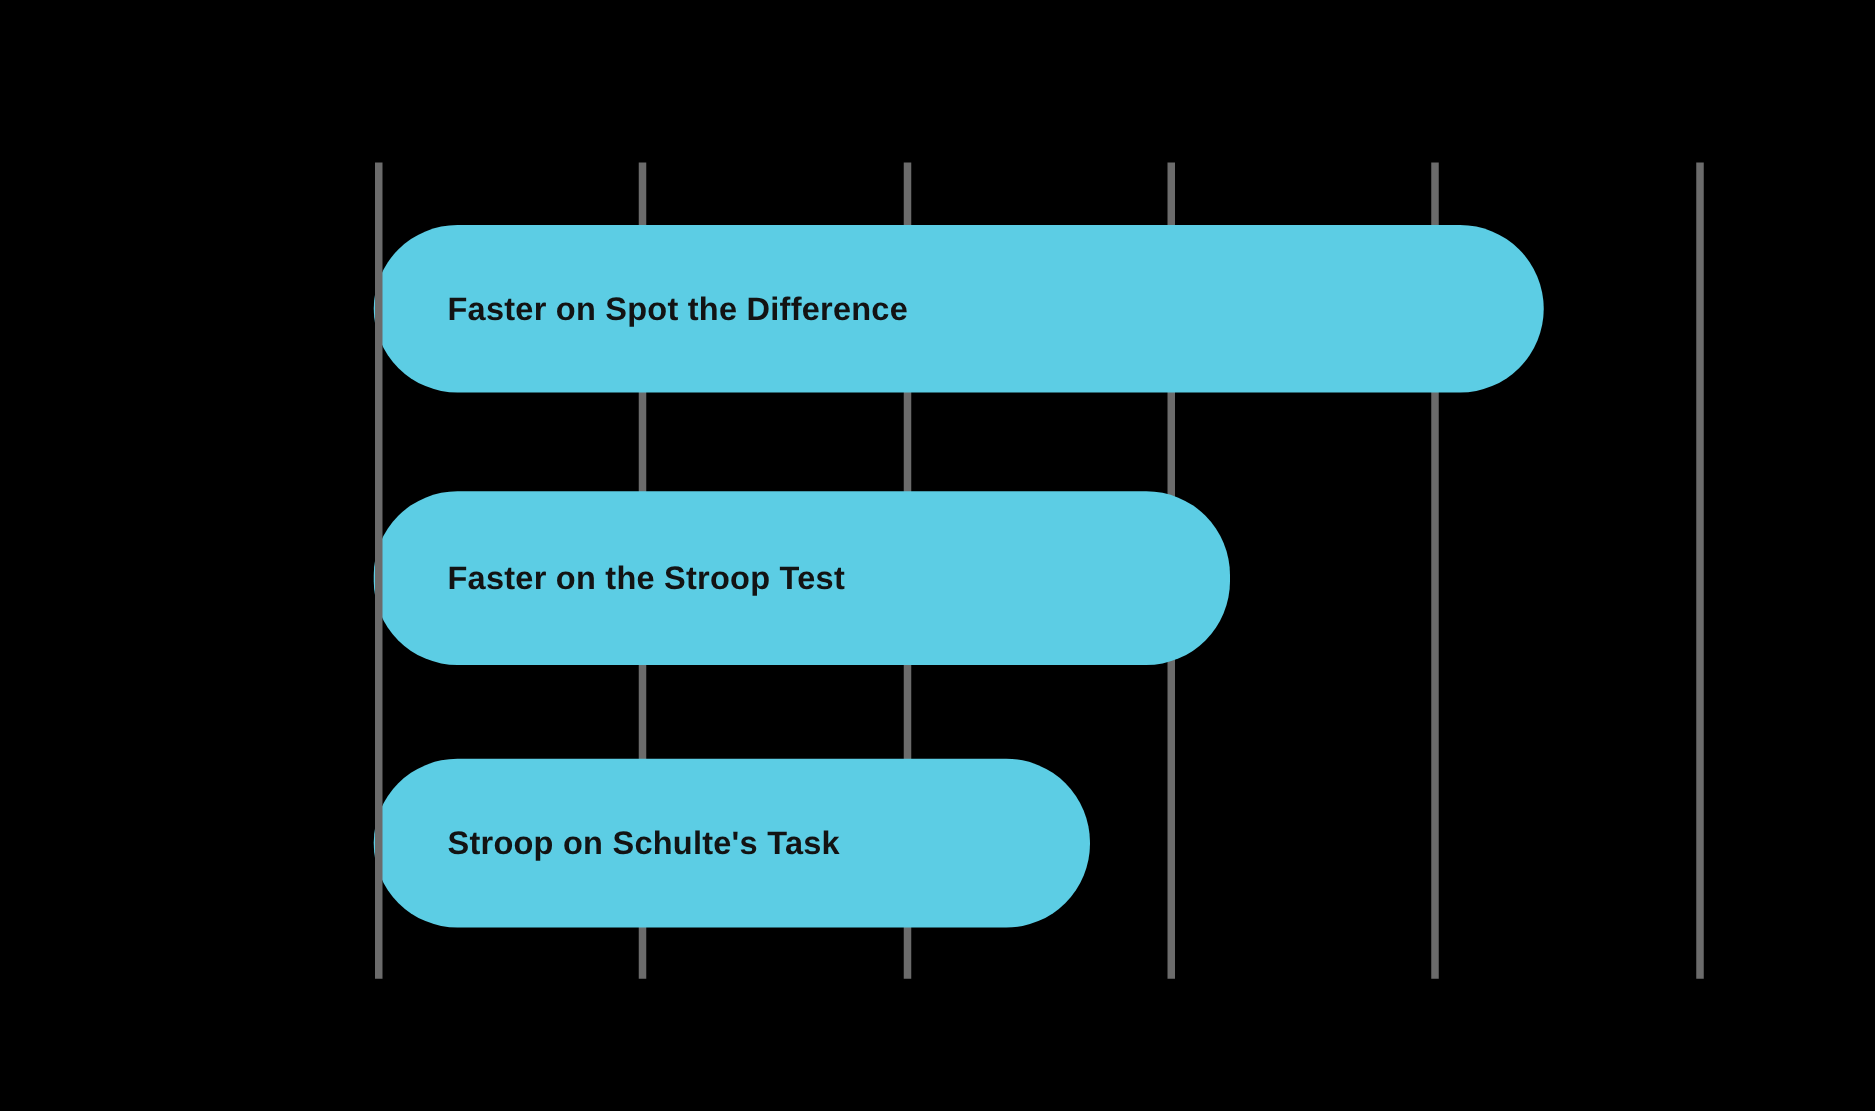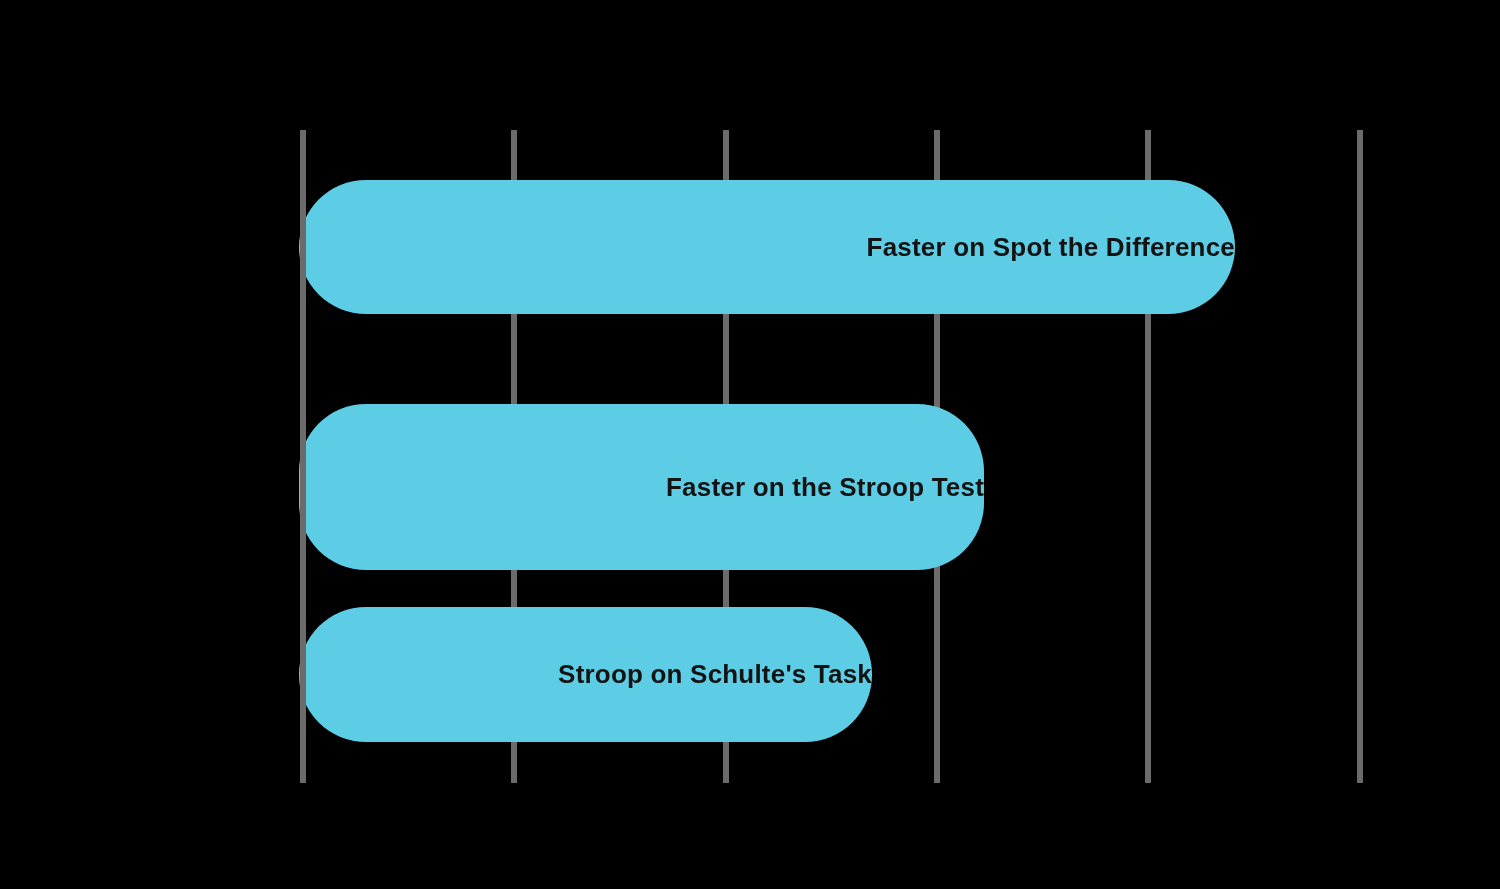--- a/index.html
+++ b/index.html
@@ -33,32 +33,31 @@
     z-index: 3;
   }
   .bar {
     position: absolute;
     left: 299px;
     background: var(--bar, #5CCDE4);
     border-radius: 67px;
     display: flex;
     align-items: center;
     z-index: 2;
-    justify-content: flex-end;
   }
   .bar-label {
     padding-left: 59px;
     font-weight: 700;
     font-size: 26px;
     letter-spacing: 0.2px;
     color: var(--bartext, #131313);
     white-space: nowrap;
   }
   .bar-0 { top: 180px; height: 134px; }
-  .bar-1 { top: 393px; height: 166px; margin-top: 11px; }
+  .bar-1 { top: 393px; height: 139px; }
   .bar-2 { top: 607px; height: 135px; }
 </style>
 </head>
 <body>
 
 <div class="canvas">
   <div class="plot">
     <div id="gridlines">
         <div class="gridline front" style="left: 300px;"></div>
         <div class="gridline" style="left: 511.3px;"></div>

